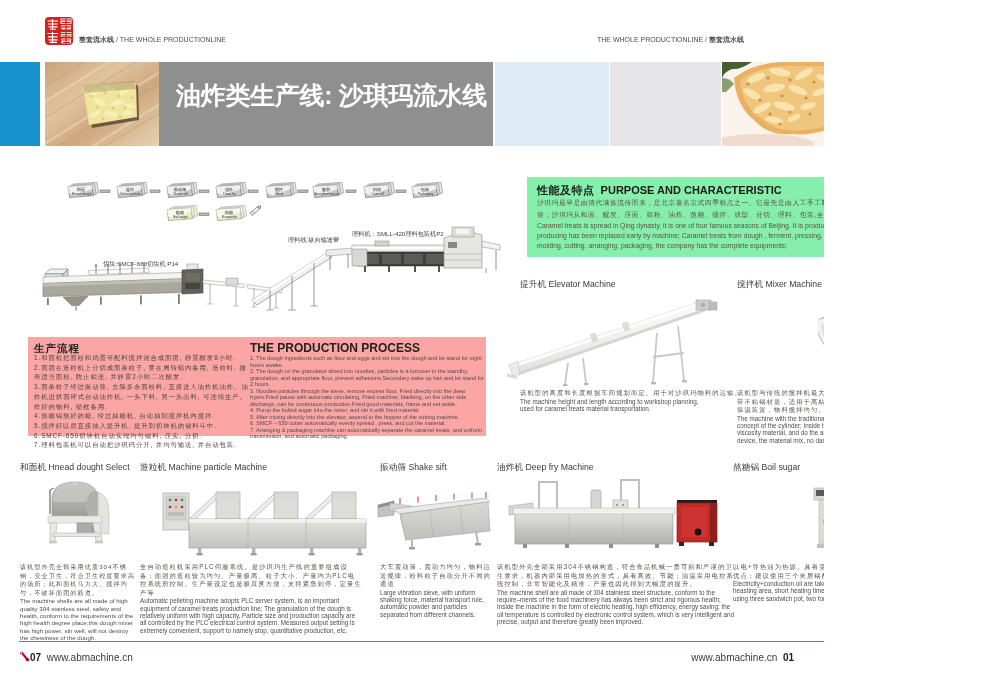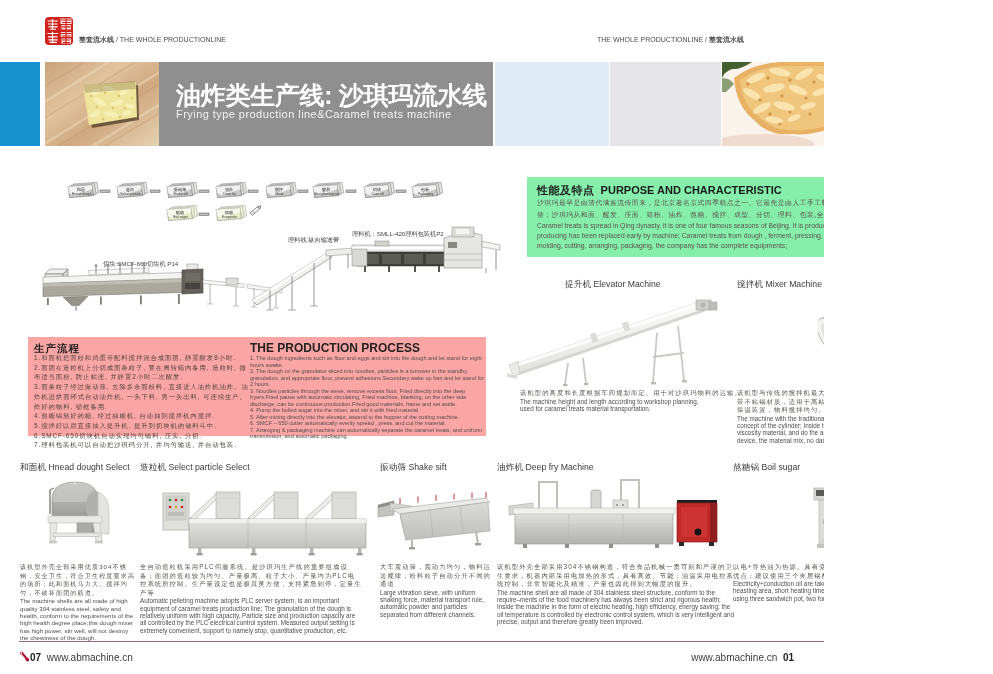--- a/index.html
+++ b/index.html
@@ -103,21 +103,20 @@
           <circle cx="68" cy="46" r="1.3"></circle>
         <circle cx="80" cy="46" r="1.2"></circle>
           <circle cx="58" cy="57" r="1.3"></circle>
           <circle cx="75" cy="55" r="1.2"></circle>
       </g>
       <path d="M38 23 L90 19 L91 27 L40 31 Z" fill="#5d4526" opacity="0.25"></path>
     </svg>
   </div>
   <div class="abs" style="left:159px;top:62px;width:334px;height:84px;background:#8f8f90;">
     <div class="abs" style="left:17px;top:21px;font-size:25px;line-height:25px;font-weight:bold;color:#fff;letter-spacing:-0.3px;white-space:nowrap;">油炸类生产线: 沙琪玛流水线</div>
-    <div class="abs" style="left:17px;top:45.5px;font-size:11px;color:#f2f2f2;letter-spacing:0.45px;white-space:nowrap;">Frying type production line&amp;Caramel treats machine</div>
   </div>
   <div class="abs" style="left:495px;top:62px;width:114px;height:84px;background:#dcebf5;"></div>
   <div class="abs" style="left:610px;top:62px;width:111px;height:84px;background:#e5e5e7;"></div>
   <div class="abs" id="photo2" style="left:722px;top:62px;width:111px;height:84px;">
     <svg width="111" height="84" viewBox="0 0 111 84">
       <rect width="111" height="84" fill="#faf3ec"></rect>
       <ellipse cx="40" cy="82" rx="52" ry="10" fill="#f0d8cc" opacity="0.9"></ellipse>
 
       <path d="M0 0 L30 0 Q18 8 10 7 Q2 10 0 16 Z" fill="#45602f"></path>
       <path d="M0 16 Q8 16 12 22 L4 30 L0 30 Z" fill="#5a7840" opacity="0.7"></path>
@@ -423,21 +422,21 @@
       7. Arranging &amp; packaging machine can automatically separate the caramel treats, and uniform transmission, and automatic packaging.
     </div>
   </div>
 
   <div class="abs" style="left:527px;top:177px;width:435px;height:80px;background:#86efac;">
     <div class="abs" style="left:10px;top:6px;font-size:11px;font-weight:bold;color:#1a1a1a;"><span style="letter-spacing:0.5px;">性能及特点</span>&nbsp;&nbsp;PURPOSE AND CHARACTERISTIC</div>
     <div class="abs" style="left:10px;top:20px;width:412px;font-size:6.8px;line-height:11.5px;color:#5d5247;letter-spacing:0.5px;">沙琪玛最早是由清代满族流传而来，是北京著名京式四季糕点之一。它最先是由人工手工制作，到了21世纪，已经被机械化所代替；沙琪玛从和面、醒发、压面、筛粉、油炸、熬糖、搅拌、成型、分切、理料、包装,全套设备本公司均有生产.</div>
     <div class="abs" style="left:10px;top:44px;width:415px;font-size:6.8px;line-height:9.8px;color:#5d5247;">Caramel treats is spread in Qing dynasty, it is one of four famous seasons of Beijing. It is produced by hand at first, in the 21st century, producing has been replaced early by machine; Caramel treats from dough , ferment, pressing, sieving, frying, boiling sugar, mixing, molding, cutting, arranging, packaging, the company has the complete equipments;</div>
   </div>
 
-  <div class="abs cap" style="left:520px;top:279px;margin-left:45px;">提升机 Elevator Machine</div>
+  <div class="abs cap" style="left:520px;top:279px;">提升机 Elevator Machine</div>
   <svg class="abs" id="elevator" style="left:505px;top:295px;" width="225" height="95" viewBox="0 0 225 95">
     <defs>
       <linearGradient id="belt" x1="0" y1="0" x2="0" y2="1">
         <stop offset="0" stop-color="#fbfbfa"></stop>
           <stop offset="1" stop-color="#e3e3e0"></stop>
       </linearGradient>
     </defs>
 
     <path d="M7 70 L194 7 L200 14 L13 78 Z" fill="url(#belt)" stroke="#bfbfbc" stroke-width="0.7"></path>
     <path d="M7 70 L194 7 L196 9.5 L9 72.5 Z" fill="#ffffff"></path>
@@ -511,21 +510,21 @@
 
     <path d="M62 14 L74 20" stroke="#aeaeab" stroke-width="2"></path>
     <circle cx="74" cy="20" r="2" fill="#b9b9b6"></circle>
   </svg>
   <div class="abs desc" style="left:737px;top:389px;width:238px;">
     <span class="cjk">该机型与传统的搅拌机最大不同之处是采用了圆筒的设计理念；机器内部带不粘锅材质，适用于高粘稠性的物料，并做了防粘处理。圆筒搅拌机带保温装置，物料搅拌均匀。不易损耗粒。</span><br>
     The machine with the traditional mixer biggest difference is the use of the design concept of the cylinder; Inside the machine with titanium material, suitable for high viscosity material, and do the anti–sticking processing. Drum mixer with insulation device, the material mix, no damage.
   </div>
 
   <div class="abs cap" style="left:20px;top:462px;">和面机 Hnead dought Select</div>
-  <div class="abs cap" style="left:140px;top:462px;">造粒机 Select particle Select</div>
+  <div class="abs cap" style="left:140px;top:462px;">造粒机 Machine particle Machine</div>
   <div class="abs cap" style="left:380px;top:462px;">振动筛 Shake sift</div>
   <div class="abs cap" style="left:497px;top:462px;text-align:right;">油炸机 Deep fry Machine</div>
   <div class="abs cap" style="left:733px;top:462px;">熬糖锅 Boil sugar</div>
 
   <svg class="abs" id="doughm" style="left:45px;top:478px;" width="67" height="67" viewBox="0 0 67 67">
     <defs>
       <linearGradient id="ddrum" x1="0" y1="0" x2="0" y2="1">
         <stop offset="0" stop-color="#cdcdca"></stop>
           <stop offset="0.4" stop-color="#b8b8b4"></stop>
         <stop offset="1" stop-color="#9d9d99"></stop>

